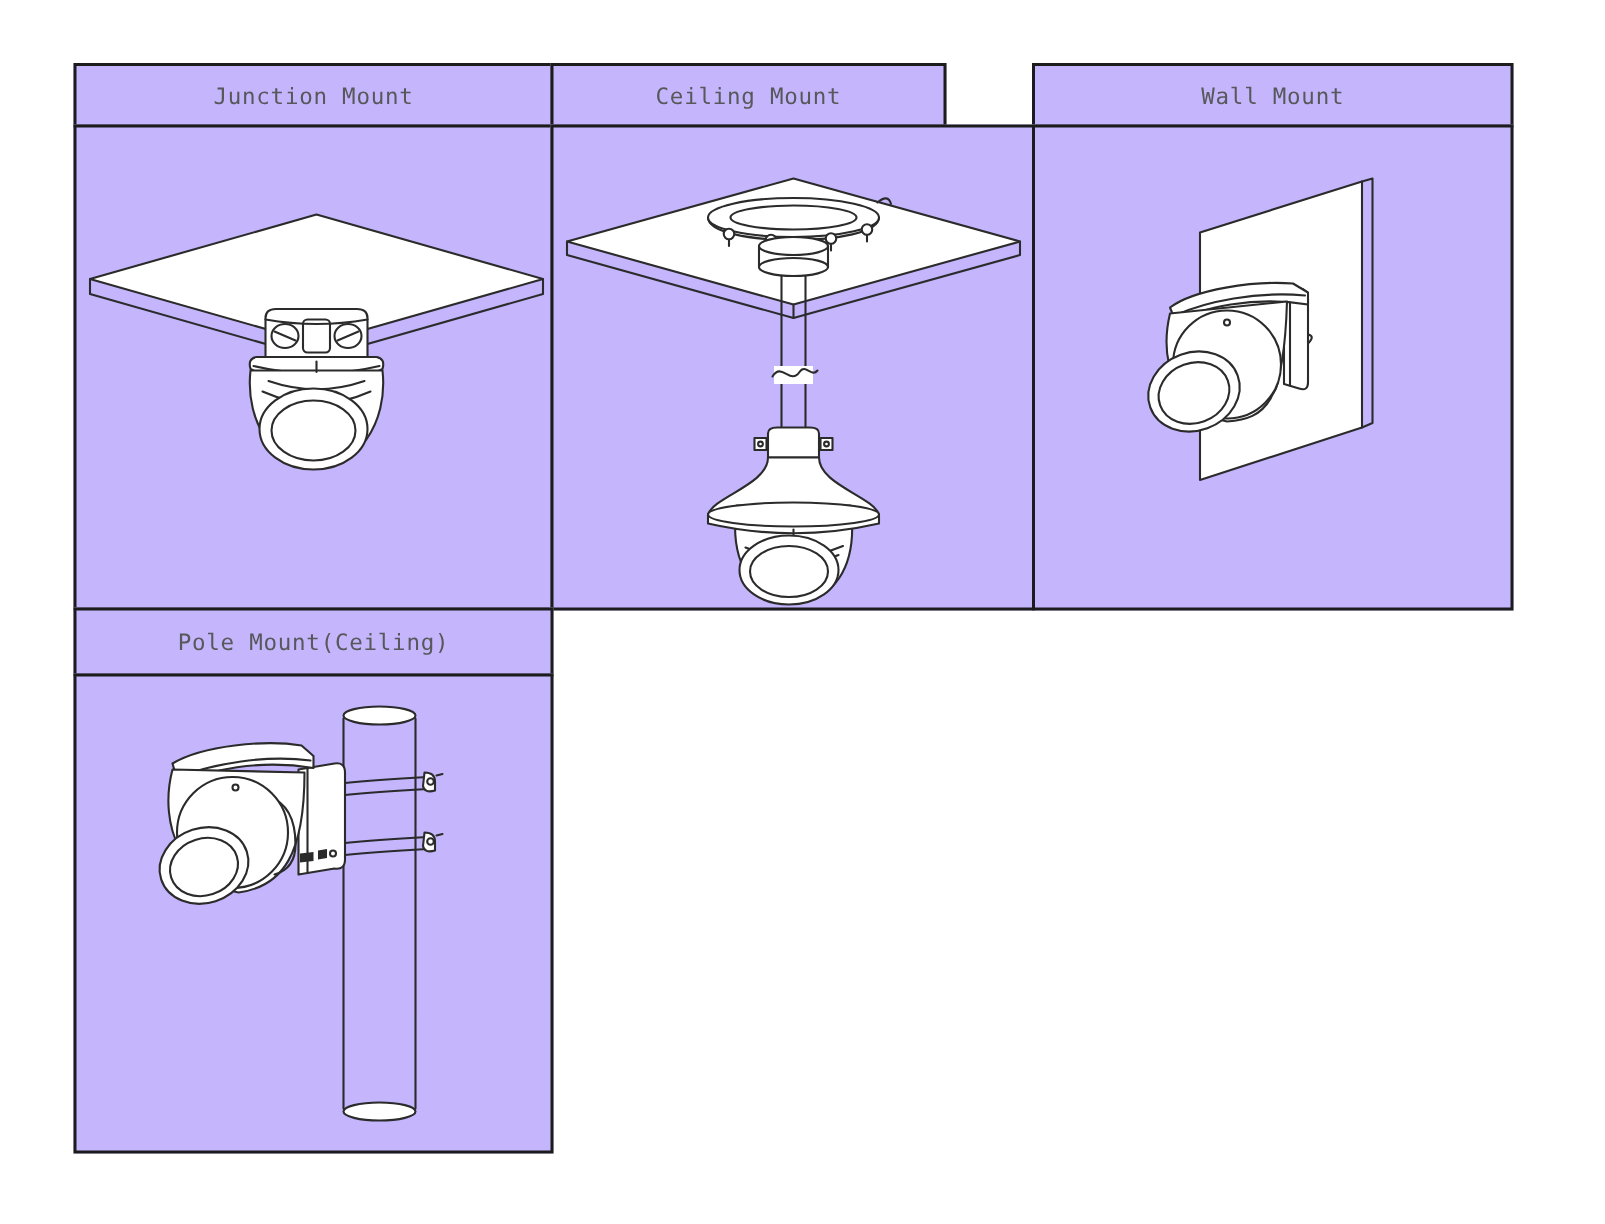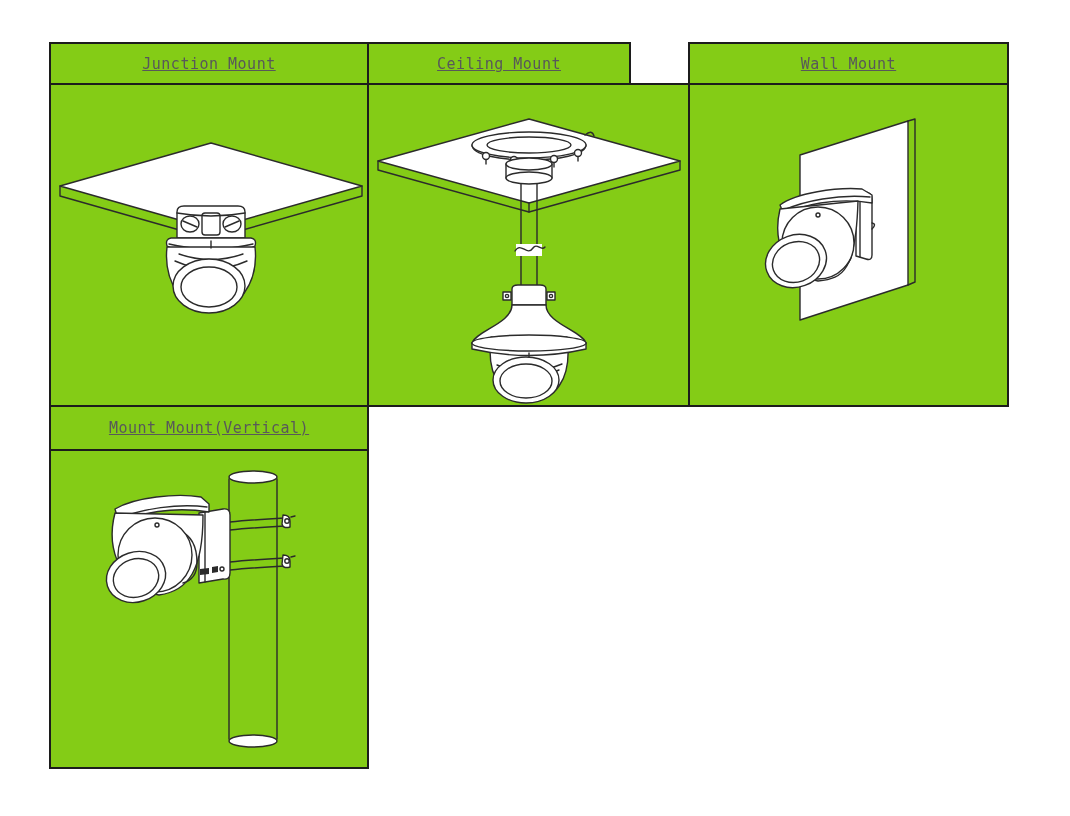--- a/index.html
+++ b/index.html
@@ -4,21 +4,21 @@
 <style>
   html,body{margin:0;padding:0;}
   body{
     width:1070px;height:816px;background:#ffffff;position:relative;
     font-family:"DejaVu Sans Mono","Liberation Mono",monospace;
     overflow:hidden;
   }
   .mount-table{position:absolute;left:49px;top:42px;width:960px;height:727px;}
   .cell{
     position:absolute;box-sizing:border-box;
-    border:2px solid #1c1c1c;background:#84cc16;text-decoration:underline;
+    border:2px solid #1c1c1c;background:#c4b5fd;
   }
   .hdr{
     display:flex;align-items:center;justify-content:center;
     color:#58585a;font-size:15px;letter-spacing:0.5px;white-space:nowrap;
   }
   .fig svg{display:block;width:100%;height:100%;}
   .h1{left:0;top:0;width:320px;height:43px;}
   .h2{left:318px;top:0;width:264px;height:43px;}
   .h3{left:639px;top:0;width:321px;height:43px;}
   .i1{left:0;top:41px;width:320px;height:324px;}
@@ -143,21 +143,21 @@
         <circle cx="128" cy="158" r="36" fill="#fff"></circle>
         <circle cx="128" cy="130" r="2"></circle>
 
         <ellipse cx="106" cy="176" rx="31" ry="26" transform="rotate(-20 106 176)" fill="#fff"></ellipse>
         <ellipse cx="106" cy="177" rx="24" ry="20" transform="rotate(-20 106 177)" fill="#fff"></ellipse>
       </g>
     </svg>
   </div>
 
   <div class="cell hdr h4">
-    <span>Mount Mount(Vertical)</span>
+    <span>Pole Mount(Ceiling)</span>
   </div>
 
   <div class="cell fig i4">
     <svg viewBox="0 0 316 316" preserveAspectRatio="xMidYMid meet">
       <g class="line">
 
         <path d="M178 28 L178 288 M226 28 L226 288"></path>
         <ellipse cx="202" cy="26" rx="24" ry="6" fill="#fff"></ellipse>
         <ellipse cx="202" cy="290" rx="24" ry="6" fill="#fff"></ellipse>
 

